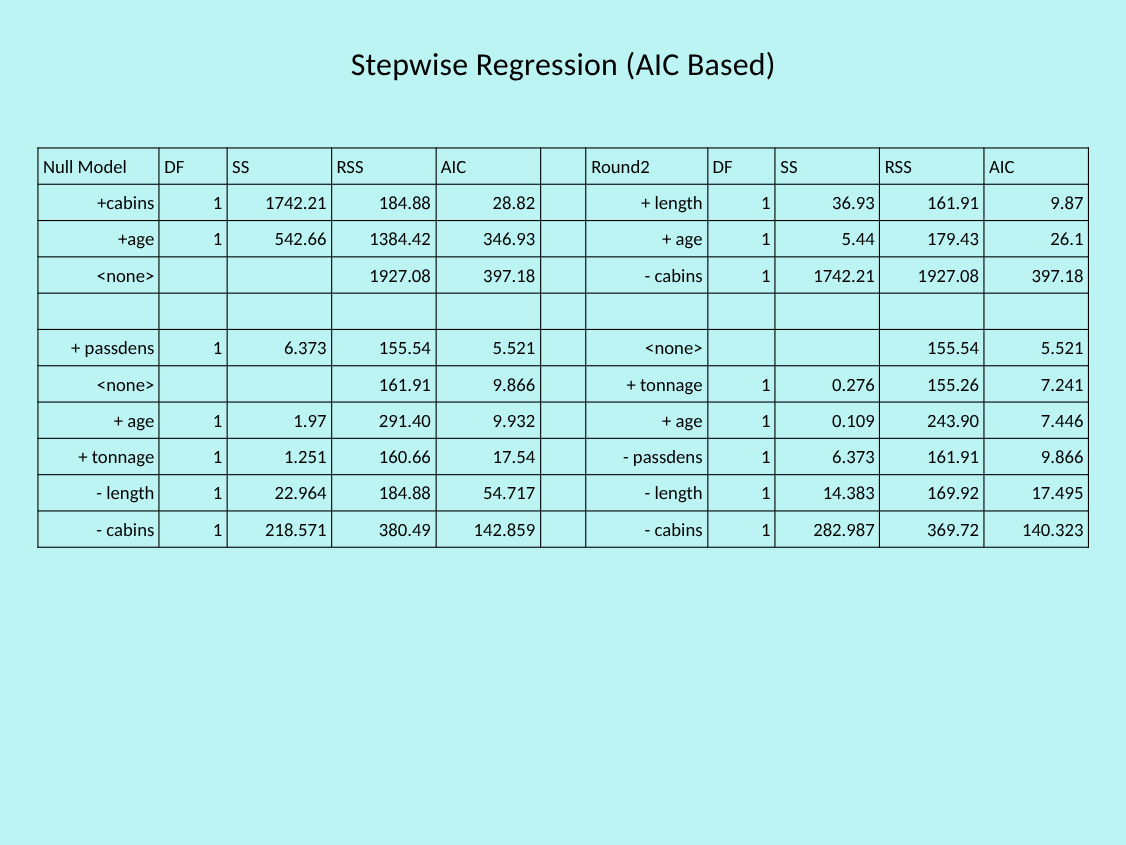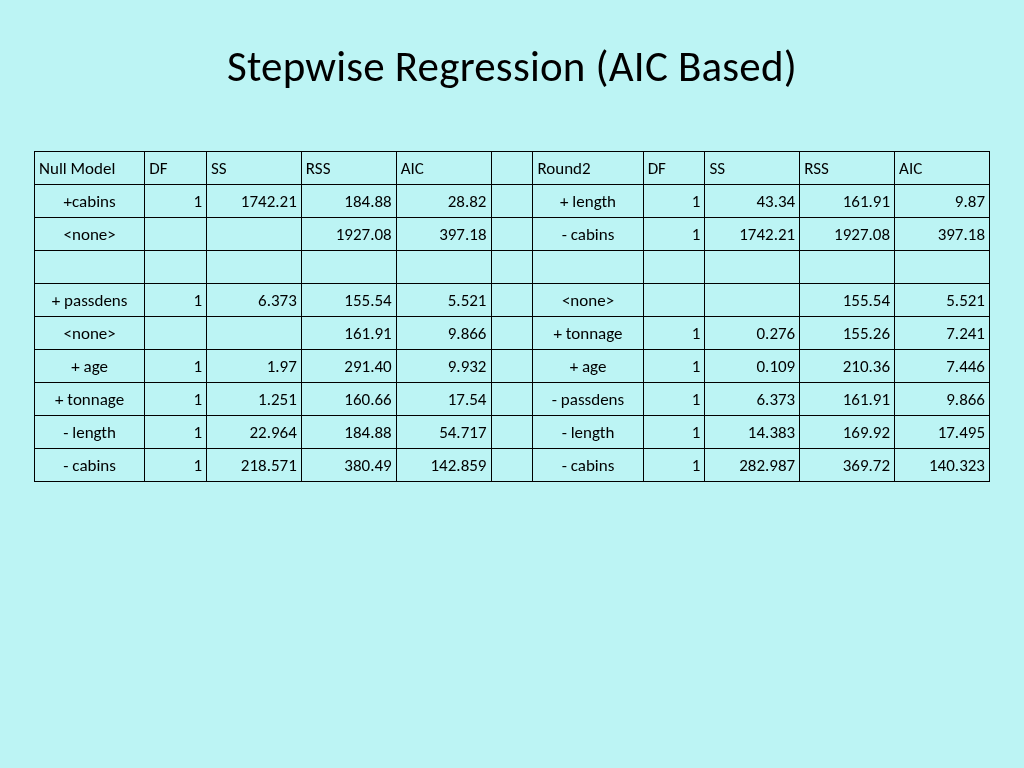--- a/index.html
+++ b/index.html
@@ -11,42 +11,42 @@
     font-family: Calibri, Arial, sans-serif;
     color: #000;
   }
   .page {
     width: 1024px;
     height: 768px;
     box-sizing: border-box;
     padding: 32px 34px;
   }
   h1.title {
-    font-size: 43px;
+    font-size: 29px;
     font-weight: 400;
     text-align: center;
     margin: 8px 0 58px 0;
     letter-spacing: 0.2px;
   }
   table.regress {
     border-collapse: collapse;
     width: 100%;
     table-layout: fixed;
   }
   table.regress td {
     border: 1px solid #000;
     font-size: 17px;
     line-height: 1;
     height: 26px;
     padding: 3px 4px 3px 4px;
     background: #BCF4F4;
     overflow: hidden;
     white-space: nowrap;
   }
-  table.regress td.label   { text-align: center; }
+  table.regress td.label   { text-align: right; }
   table.regress td.num     { text-align: right; }
   table.regress td.hdr     { text-align: left; font-weight: 400; }
   table.regress td.spacer  { }
   
   col.c-label  { width: 100px; }
   col.c-df     { width: 56px;  }
   col.c-ss     { width: 86px;  }
   col.c-rss    { width: 86px;  }
   col.c-aic    { width: 86px;  }
   col.c-gap    { width: 38px;  }
@@ -87,23 +87,36 @@
         </tr>
         <tr>
           <td class="label">+cabins</td>
           <td class="num">1</td>
           <td class="num">1742.21</td>
           <td class="num">184.88</td>
           <td class="num">28.82</td>
           <td class="spacer"></td>
           <td class="label">+ length</td>
           <td class="num">1</td>
-          <td class="num">43.34</td>
+          <td class="num">36.93</td>
           <td class="num">161.91</td>
           <td class="num">9.87</td>
+        </tr>
+        <tr>
+          <td class="label">+age</td>
+          <td class="num">1</td>
+          <td class="num">542.66</td>
+          <td class="num">1384.42</td>
+          <td class="num">346.93</td>
+          <td class="spacer"></td>
+          <td class="label">+ age</td>
+          <td class="num">1</td>
+          <td class="num">5.44</td>
+          <td class="num">179.43</td>
+          <td class="num">26.1</td>
         </tr>
         <tr>
           <td class="label">&lt;none&gt;</td>
           <td class="num"></td>
           <td class="num"></td>
           <td class="num">1927.08</td>
           <td class="num">397.18</td>
           <td class="spacer"></td>
           <td class="label">- cabins</td>
           <td class="num">1</td>
@@ -153,21 +166,21 @@
         <tr>
           <td class="label">+ age</td>
           <td class="num">1</td>
           <td class="num">1.97</td>
           <td class="num">291.40</td>
           <td class="num">9.932</td>
           <td class="spacer"></td>
           <td class="label">+ age</td>
           <td class="num">1</td>
           <td class="num">0.109</td>
-          <td class="num">210.36</td>
+          <td class="num">243.90</td>
           <td class="num">7.446</td>
         </tr>
         <tr>
           <td class="label">+ tonnage</td>
           <td class="num">1</td>
           <td class="num">1.251</td>
           <td class="num">160.66</td>
           <td class="num">17.54</td>
           <td class="spacer"></td>
           <td class="label">- passdens</td>

